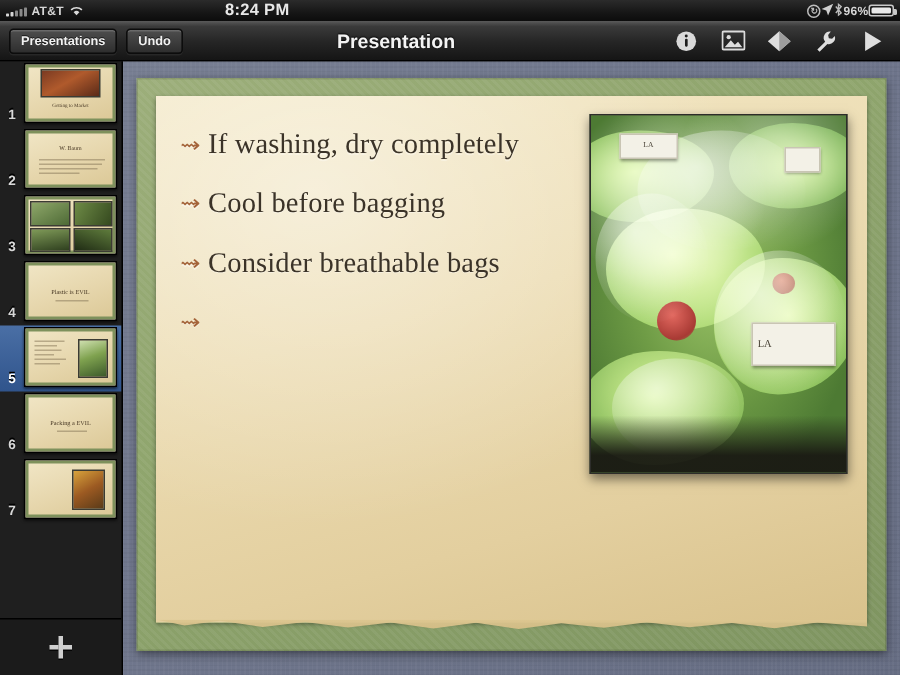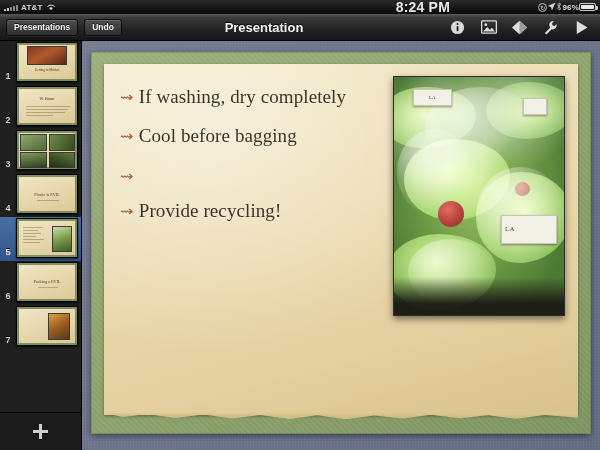--- a/index.html
+++ b/index.html
@@ -9,21 +9,21 @@
   #app { position:relative; width:600px; height:450px; background:#1b1b1b; }
 
   
   .statusbar{
     position:absolute; top:0; left:0; width:600px; height:14px;
     background:linear-gradient(180deg,#2b2b2b 0%,#161616 60%,#0c0c0c 100%);
     display:flex; align-items:center; color:#d6d6d6;
     font-size:8px; font-weight:bold; letter-spacing:.2px;
   }
   .sb-left{ display:flex; align-items:center; gap:3px; padding-left:4px; width:150px; }
-  .sb-center{ flex:1; text-align:right; font-size:14px; color:#e8e8e8; }
+  .sb-center{ flex:1; text-align:left; font-size:11px; color:#e8e8e8; }
   .sb-right{ display:flex; align-items:center; justify-content:flex-end;
              gap:0; width:150px; padding-right:4px; }
   .bars{ display:flex; align-items:flex-end; gap:1px; height:7px; }
   .bars i{ display:block; width:2px; background:#8a8a8a; border-radius:.5px; }
   .bars i:nth-child(1){height:2px;background:#d6d6d6}
   .bars i:nth-child(2){height:3px;background:#d6d6d6}
   .bars i:nth-child(3){height:4px}
   .bars i:nth-child(4){height:5px}
   .bars i:nth-child(5){height:6px}
   .wifi{ position:relative; width:9px; height:8px; color:#d9d9d9; font-size:9px; line-height:8px;}
@@ -375,24 +375,24 @@
         <div class="bline">
           <span class="bglyph">⇝</span>
           <span class="btext">If washing, dry completely</span>
         </div>
         <div class="bline">
           <span class="bglyph">⇝</span>
           <span class="btext">Cool before bagging</span>
         </div>
         <div class="bline">
           <span class="bglyph">⇝</span>
+          <span class="btext">Consider breathable bags</span>
         </div>
         <div class="bline">
           <span class="bglyph">⇝</span>
-          <span class="btext">Provide recycling!</span>
         </div>
       </div>
 
       <div class="photo">
         <div class="ph-bg"></div>
 
         <div class="leafblob" style="left:-8%;top:4%;width:56%;height:26%;background:radial-gradient(ellipse at 45% 45%,#caf08a,#4e7a2e 70%,rgba(0,0,0,0));"></div>
         <div class="leafblob" style="right:-6%;top:2%;width:52%;height:24%;background:radial-gradient(ellipse at 50% 50%,#bfe77f,#3f6a28 72%,rgba(0,0,0,0));"></div>
         <div class="leafblob" style="left:6%;top:26%;width:62%;height:34%;background:radial-gradient(ellipse at 42% 38%,#d8f79b,#5b8c34 70%,rgba(0,0,0,0));"></div>
         <div class="leafblob" style="right:-4%;top:40%;width:56%;height:38%;background:radial-gradient(ellipse at 52% 42%,#d2f394,#4f7c2d 72%,rgba(0,0,0,0));"></div>

